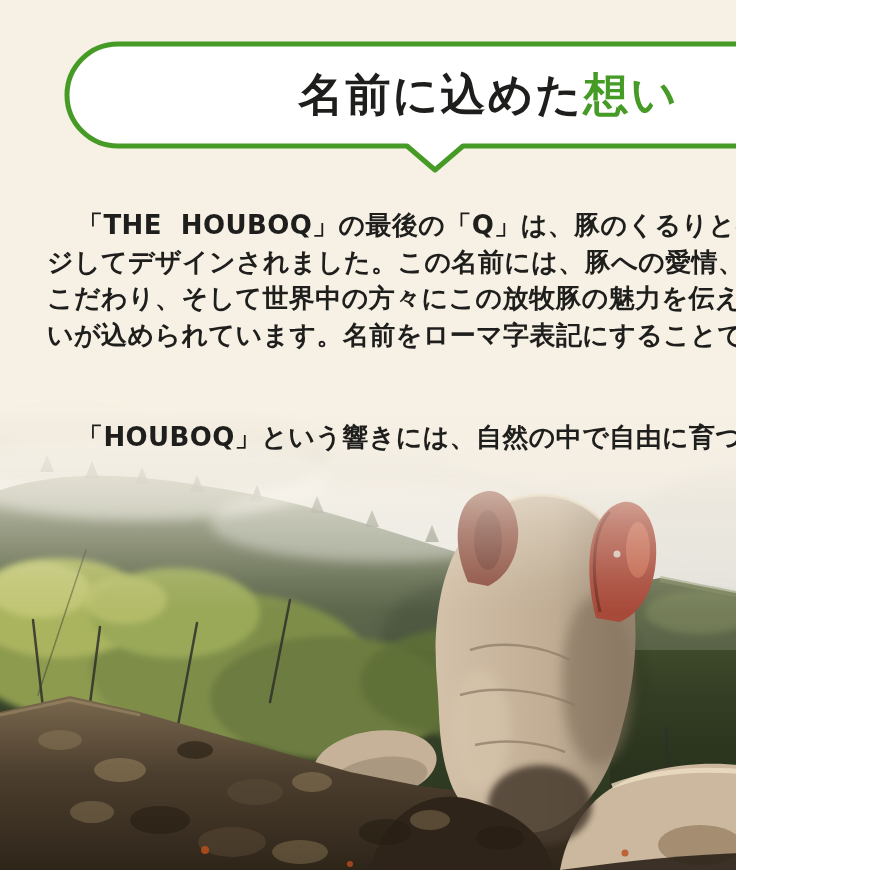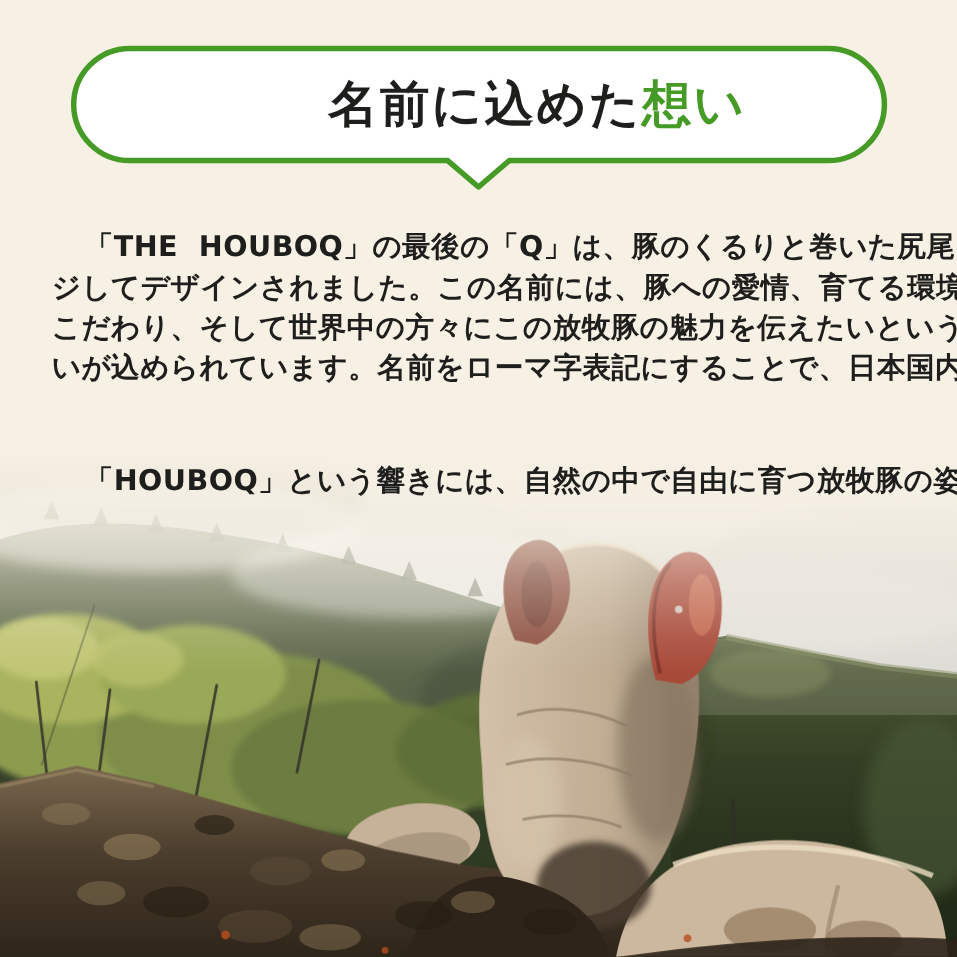--- a/index.html
+++ b/index.html
@@ -5,21 +5,21 @@
   :root{
     --bg:#f7f0e4;
     --accent:#459b26;
     --ink:#1e1e1c;
     --bubble:#ffffff;
   }
   html,body{margin:0;padding:0;}
   body{background:#ffffff;}
   .canvas{
     position:relative;
-    width:870px;height:870px;
+    width:736px;height:870px;
     background:var(--bg);
     overflow:hidden;
     font-family:"DejaVu Sans","Liberation Sans",sans-serif;
   }
   .callout-svg{position:absolute;left:0;top:0;z-index:3;}
   .title-wrap{
     position:absolute;left:67px;top:44px;width:737px;height:102px;
     display:flex;align-items:center;justify-content:center;
     z-index:4;
   }

